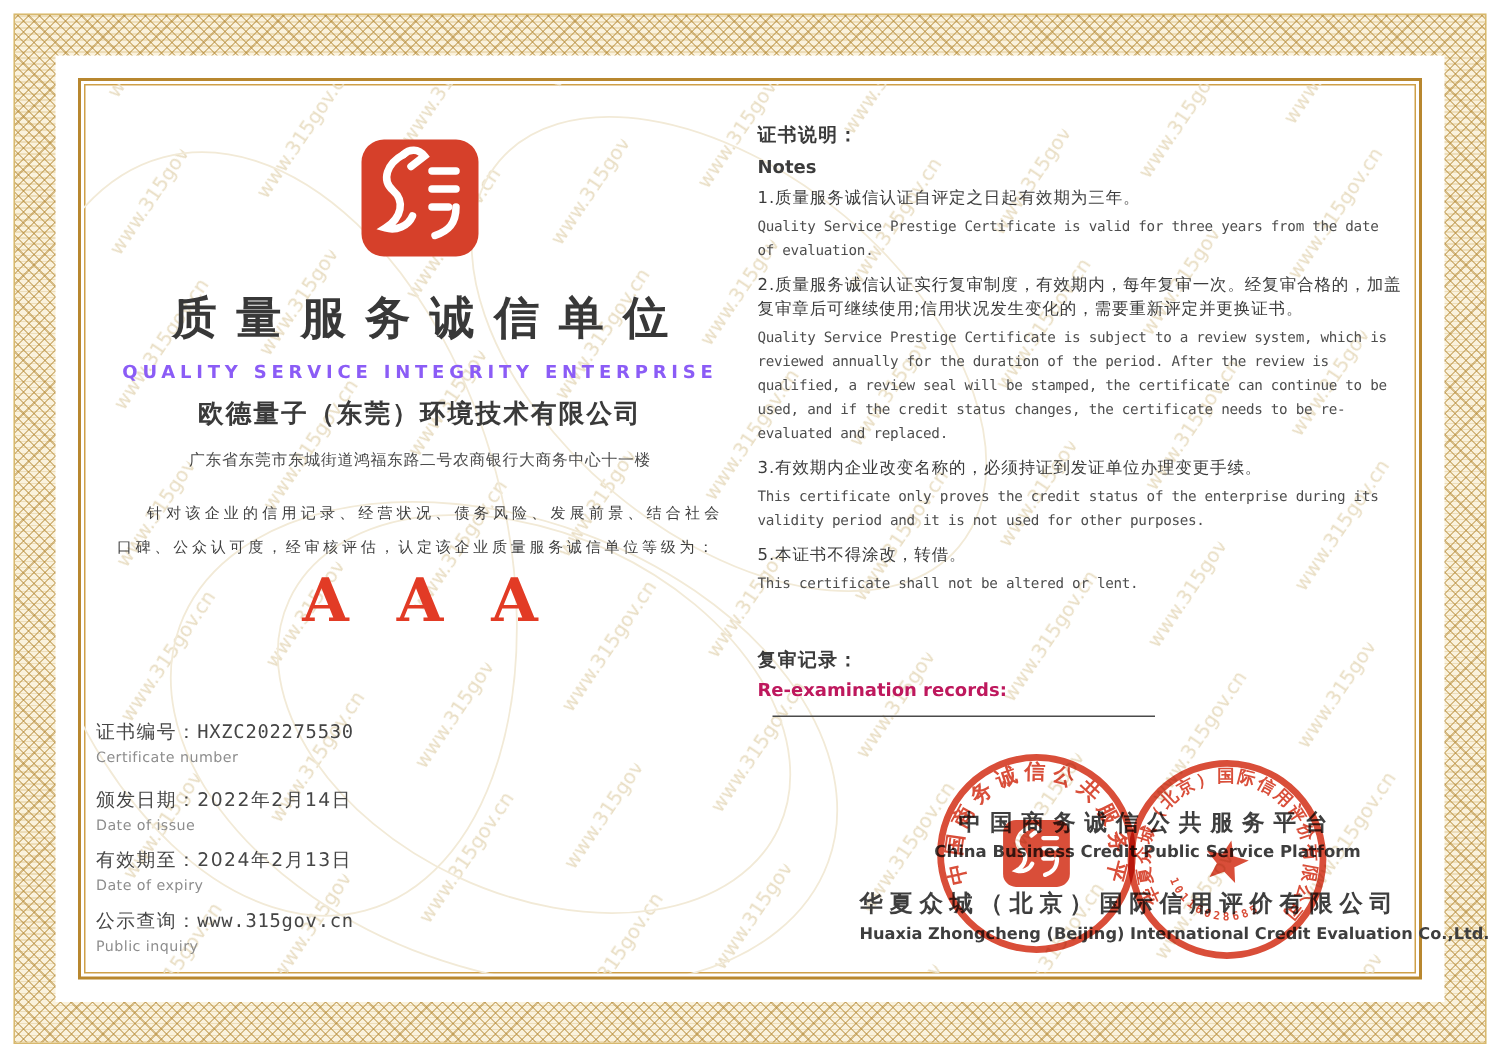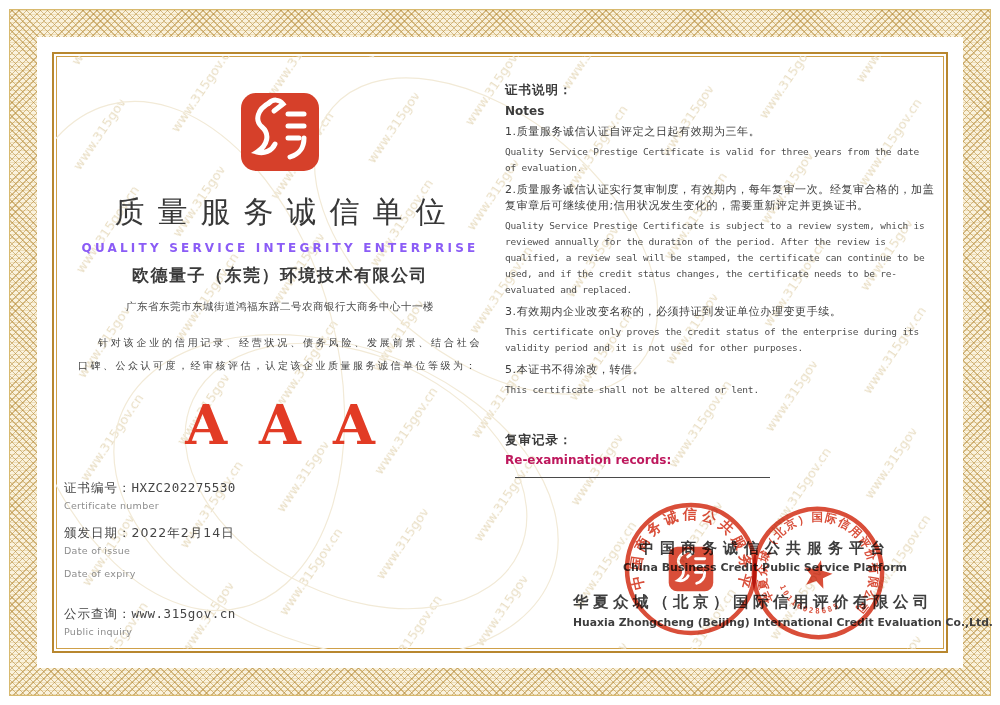--- a/index.html
+++ b/index.html
@@ -18,26 +18,26 @@
   .frame{position:absolute;inset:52px;border:2.5px solid #b8872f;}
   .frame-inner{position:absolute;inset:2px;border:1px solid #cfa049;}
 
   .watermark{position:absolute;inset:56px;pointer-events:none;}
 
   .content{position:absolute;inset:60px;}
 
   
   .left-col{position:absolute;left:18px;top:0;width:404px;}
   .logo-wrap{text-align:center;margin-top:30px;}
-  .title-cn{margin-top:14px;text-align:center;font-size:30px;font-weight:normal;letter-spacing:13px;padding-left:13px;color:#383838;font-family:"DejaVu Serif","Liberation Serif",serif;}
+  .title-cn{margin-top:14px;text-align:center;font-size:30px;font-weight:bold;letter-spacing:13px;padding-left:13px;color:#383838;font-family:"DejaVu Serif","Liberation Serif",serif;}
   .title-en{margin-top:8px;text-align:center;font-size:12px;font-weight:bold;letter-spacing:3.2px;color:#8b5cf6;}
   .company{margin-top:9px;text-align:center;font-size:17px;font-weight:bold;letter-spacing:1.5px;color:#3a3a3a;}
   .address{margin-top:13px;text-align:center;font-size:10.5px;letter-spacing:0.5px;color:#4c4c4c;}
   .paragraph{margin-top:17px;font-size:10px;line-height:23px;letter-spacing:2.5px;text-align:justify;text-indent:2em;color:#3f3f3f;}
-  .grade{margin-top:16px;text-align:center;font-size:54px;font-weight:bold;letter-spacing:32px;padding-left:32px;color:#e23b25;font-family:"DejaVu Serif","Liberation Serif",serif;}
+  .grade{text-align:center;font-size:40px;font-weight:bold;letter-spacing:32px;padding-left:32px;color:#e23b25;font-family:"DejaVu Serif","Liberation Serif",serif;}
 
   .field{margin-top:0;position:absolute;left:4px;}
   .field .cn{font-size:12.5px;letter-spacing:1px;color:#454545;text-align:right;}
   .field .cn .val{font-family:"DejaVu Sans Mono","Liberation Mono",monospace;letter-spacing:0.5px;}
   .field .en{margin-top:3px;font-size:9.5px;color:#8d8d8d;letter-spacing:0.3px;}
   .f-certno{top:420px;}
   .f-issue{top:465px;}
   .f-expiry{top:505px;}
   .f-inquiry{top:546px;}
 
@@ -121,20 +121,21 @@
 
     <div class="field f-certno">
       <div class="cn"><span>证书编号：</span><span class="val">HXZC202275530</span></div>
       <div class="en">Certificate number</div>
     </div>
     <div class="field f-issue">
       <div class="cn"><span>颁发日期：</span><span>2022年2月14日</span></div>
       <div class="en">Date of issue</div>
     </div>
     <div class="field f-expiry">
+      <div class="cn"><span>有效期至：</span><span>2024年2月13日</span></div>
       <div class="en">Date of expiry</div>
     </div>
     <div class="field f-inquiry">
       <div class="cn"><span>公示查询：</span><span class="val">www.315gov.cn</span></div>
       <div class="en">Public inquiry</div>
     </div>
 
     <div class="right-col">
       <div class="notes-title-cn">证书说明：</div>
       <div class="notes-title-en">Notes</div>

